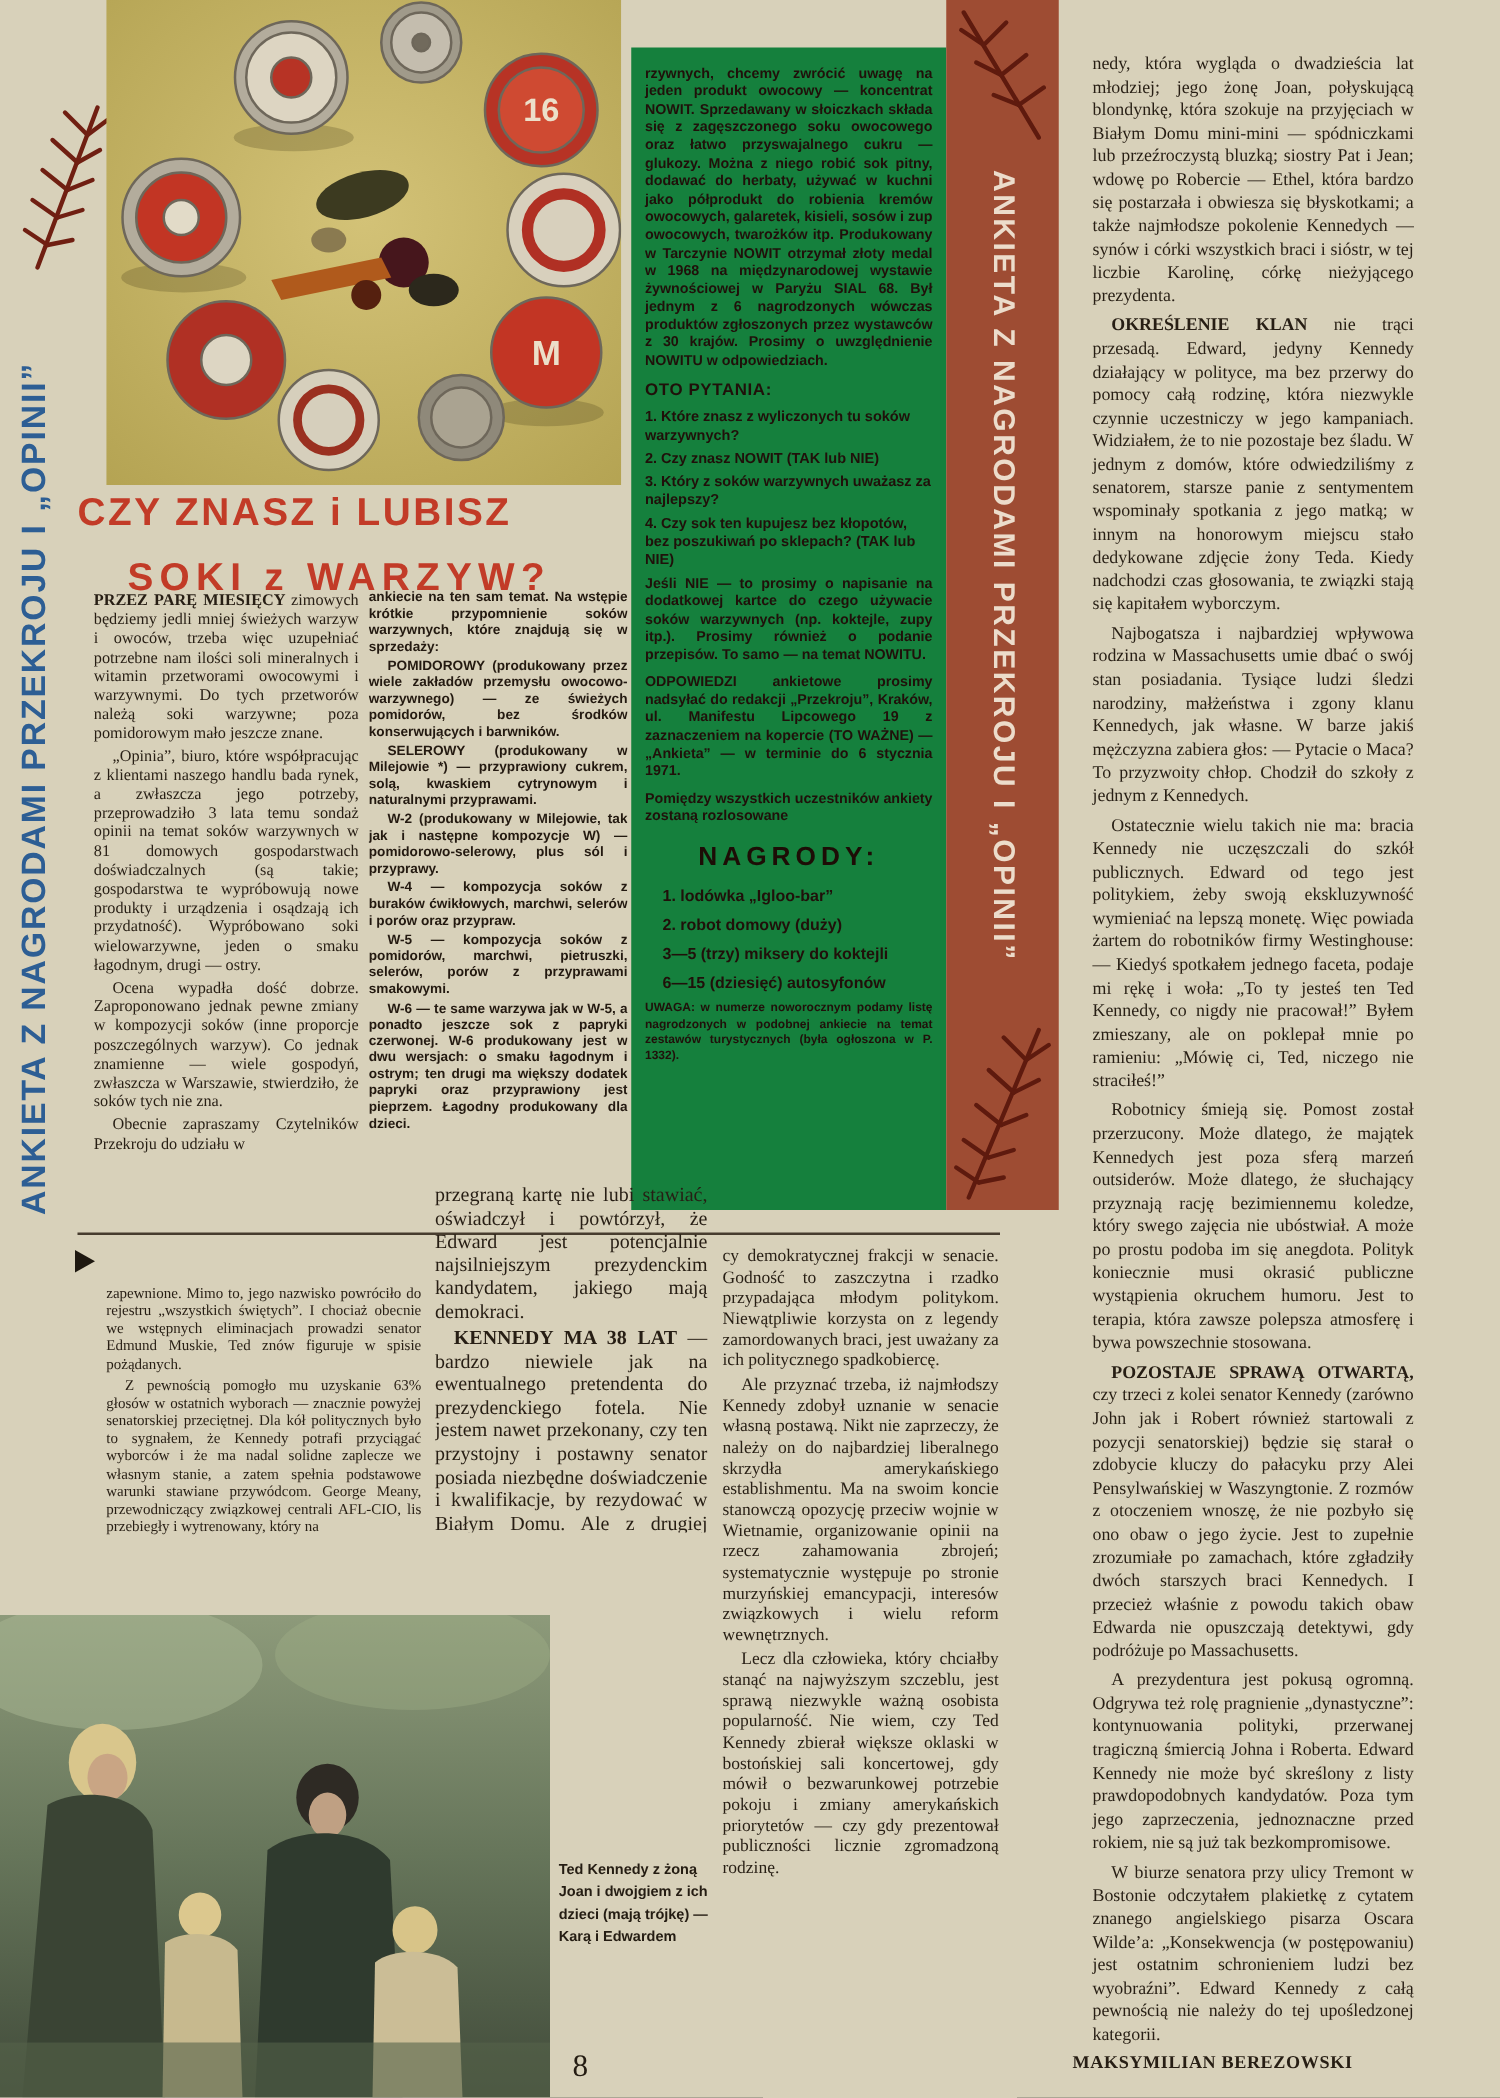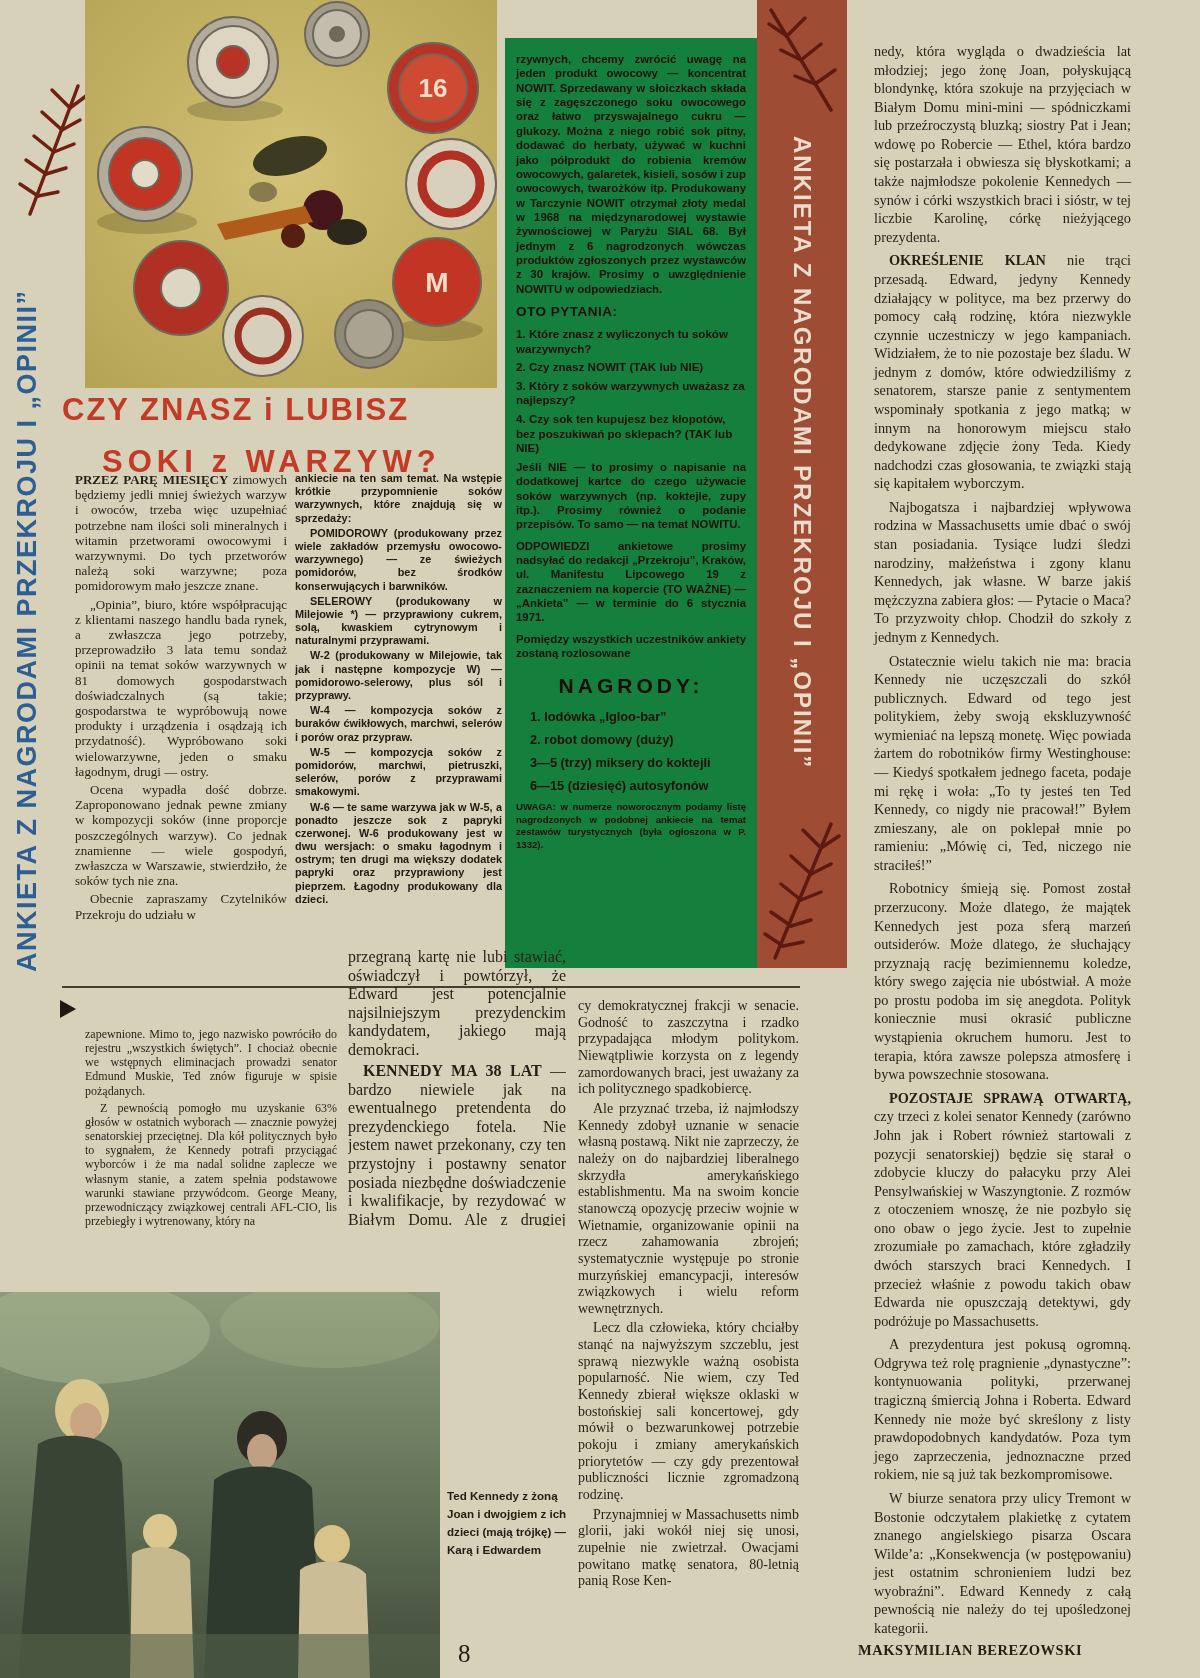--- a/index.html
+++ b/index.html
@@ -235,21 +235,20 @@
   </div>
   <div class="abs col bB">
     <p class="ni">przegraną kartę nie lubi stawiać, oświadczył i powtórzył, że Edward jest potencjalnie najsilniejszym prezydenckim kandydatem, jakiego mają demokraci.</p>
     <p><b class="lead">KENNEDY MA 38 LAT </b><span>— bardzo niewiele jak na ewentualnego pretendenta do prezydenckiego fotela. Nie jestem nawet przekonany, czy ten przystojny i postawny senator posiada niezbędne doświadczenie i kwalifikacje, by rezydować w Białym Domu. Ale z drugiej strony wiadomo, że paru ostatnich prezydentów USA zbliżało się do sześćdziesiątki, kiedy obejmowali władzę. Wystarczy popatrzeć, co narobili.</span></p>
     <p>Ted jest senatorem od siedmiu lat, a od roku zastępcą przywód-</p>
   </div>
   <div class="abs col bC">
     <p class="ni">cy demokratycznej frakcji w senacie. Godność to zaszczytna i rzadko przypadająca młodym politykom. Niewątpliwie korzysta on z legendy zamordowanych braci, jest uważany za ich politycznego spadkobiercę.</p>
     <p>Ale przyznać trzeba, iż najmłodszy Kennedy zdobył uznanie w senacie własną postawą. Nikt nie zaprzeczy, że należy on do najbardziej liberalnego skrzydła amerykańskiego establishmentu. Ma na swoim koncie stanowczą opozycję przeciw wojnie w Wietnamie, organizowanie opinii na rzecz zahamowania zbrojeń; systematycznie występuje po stronie murzyńskiej emancypacji, interesów związkowych i wielu reform wewnętrznych.</p>
     <p>Lecz dla człowieka, który chciałby stanąć na najwyższym szczeblu, jest sprawą niezwykle ważną osobista popularność. Nie wiem, czy Ted Kennedy zbierał większe oklaski w bostońskiej sali koncertowej, gdy mówił o bezwarunkowej potrzebie pokoju i zmiany amerykańskich priorytetów — czy gdy prezentował publiczności licznie zgromadzoną rodzinę.</p>
-    <p>Przynajmniej w Massachusetts nimb glorii, jaki wokół niej się unosi, zupełnie nie zwietrzał. Owacjami powitano matkę senatora, 80-letnią panią Rose Ken-</p>
   </div>
 
   <div class="abs photo-bottom">
     <svg width="440" height="386" viewBox="0 0 440 386">
       <defs>
         <linearGradient id="pg2" x1="0" y1="0" x2="0" y2="1">
           <stop offset="0" stop-color="#8d9a7a"></stop>
             <stop offset="0.5" stop-color="#66755a"></stop>
             <stop offset="1" stop-color="#414b3a"></stop>
         </linearGradient>

